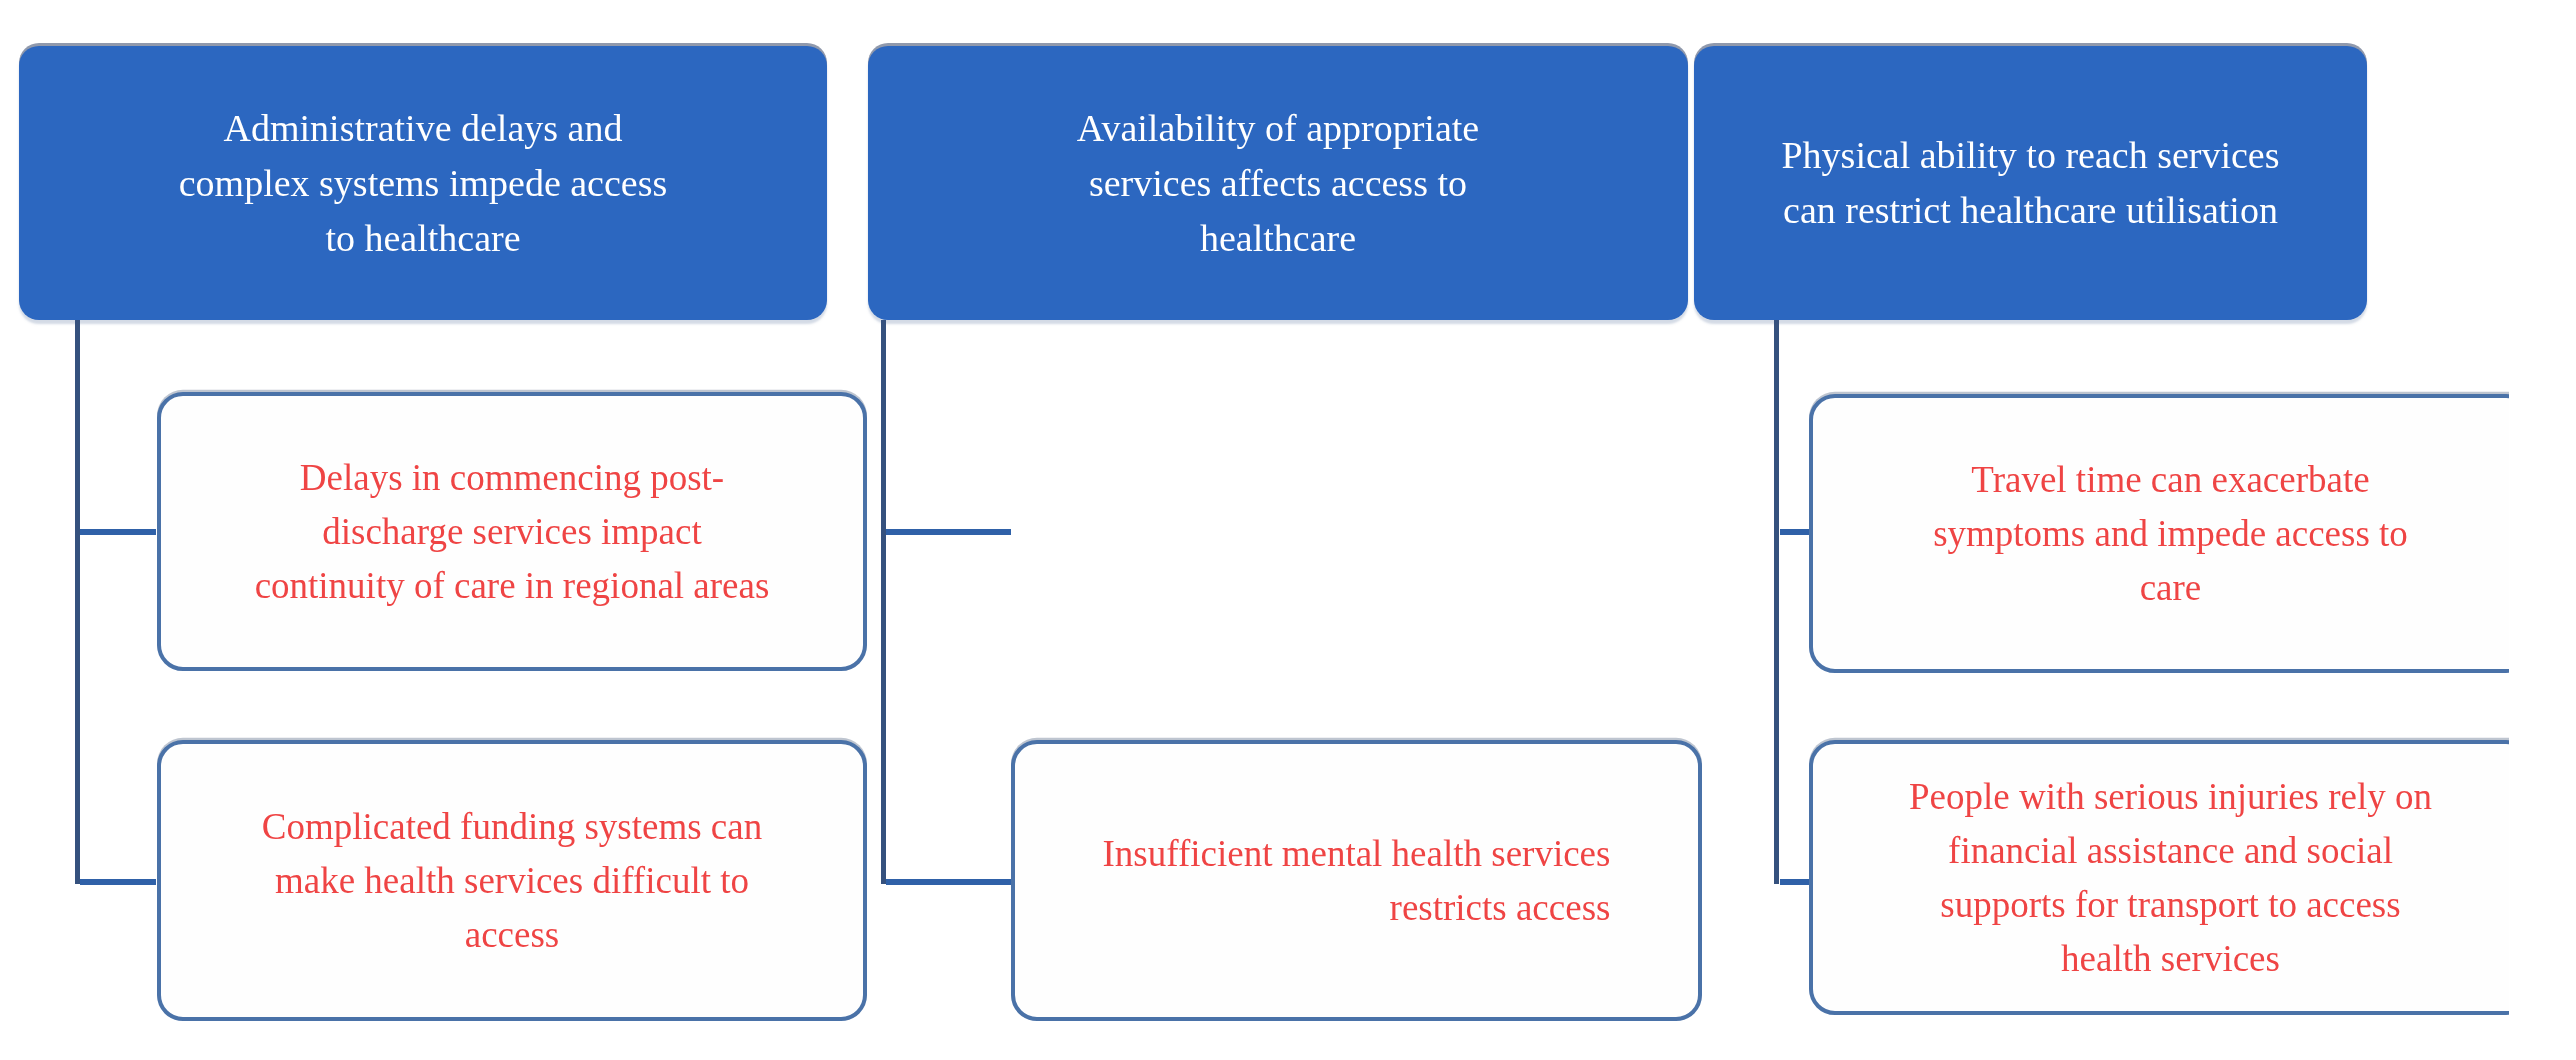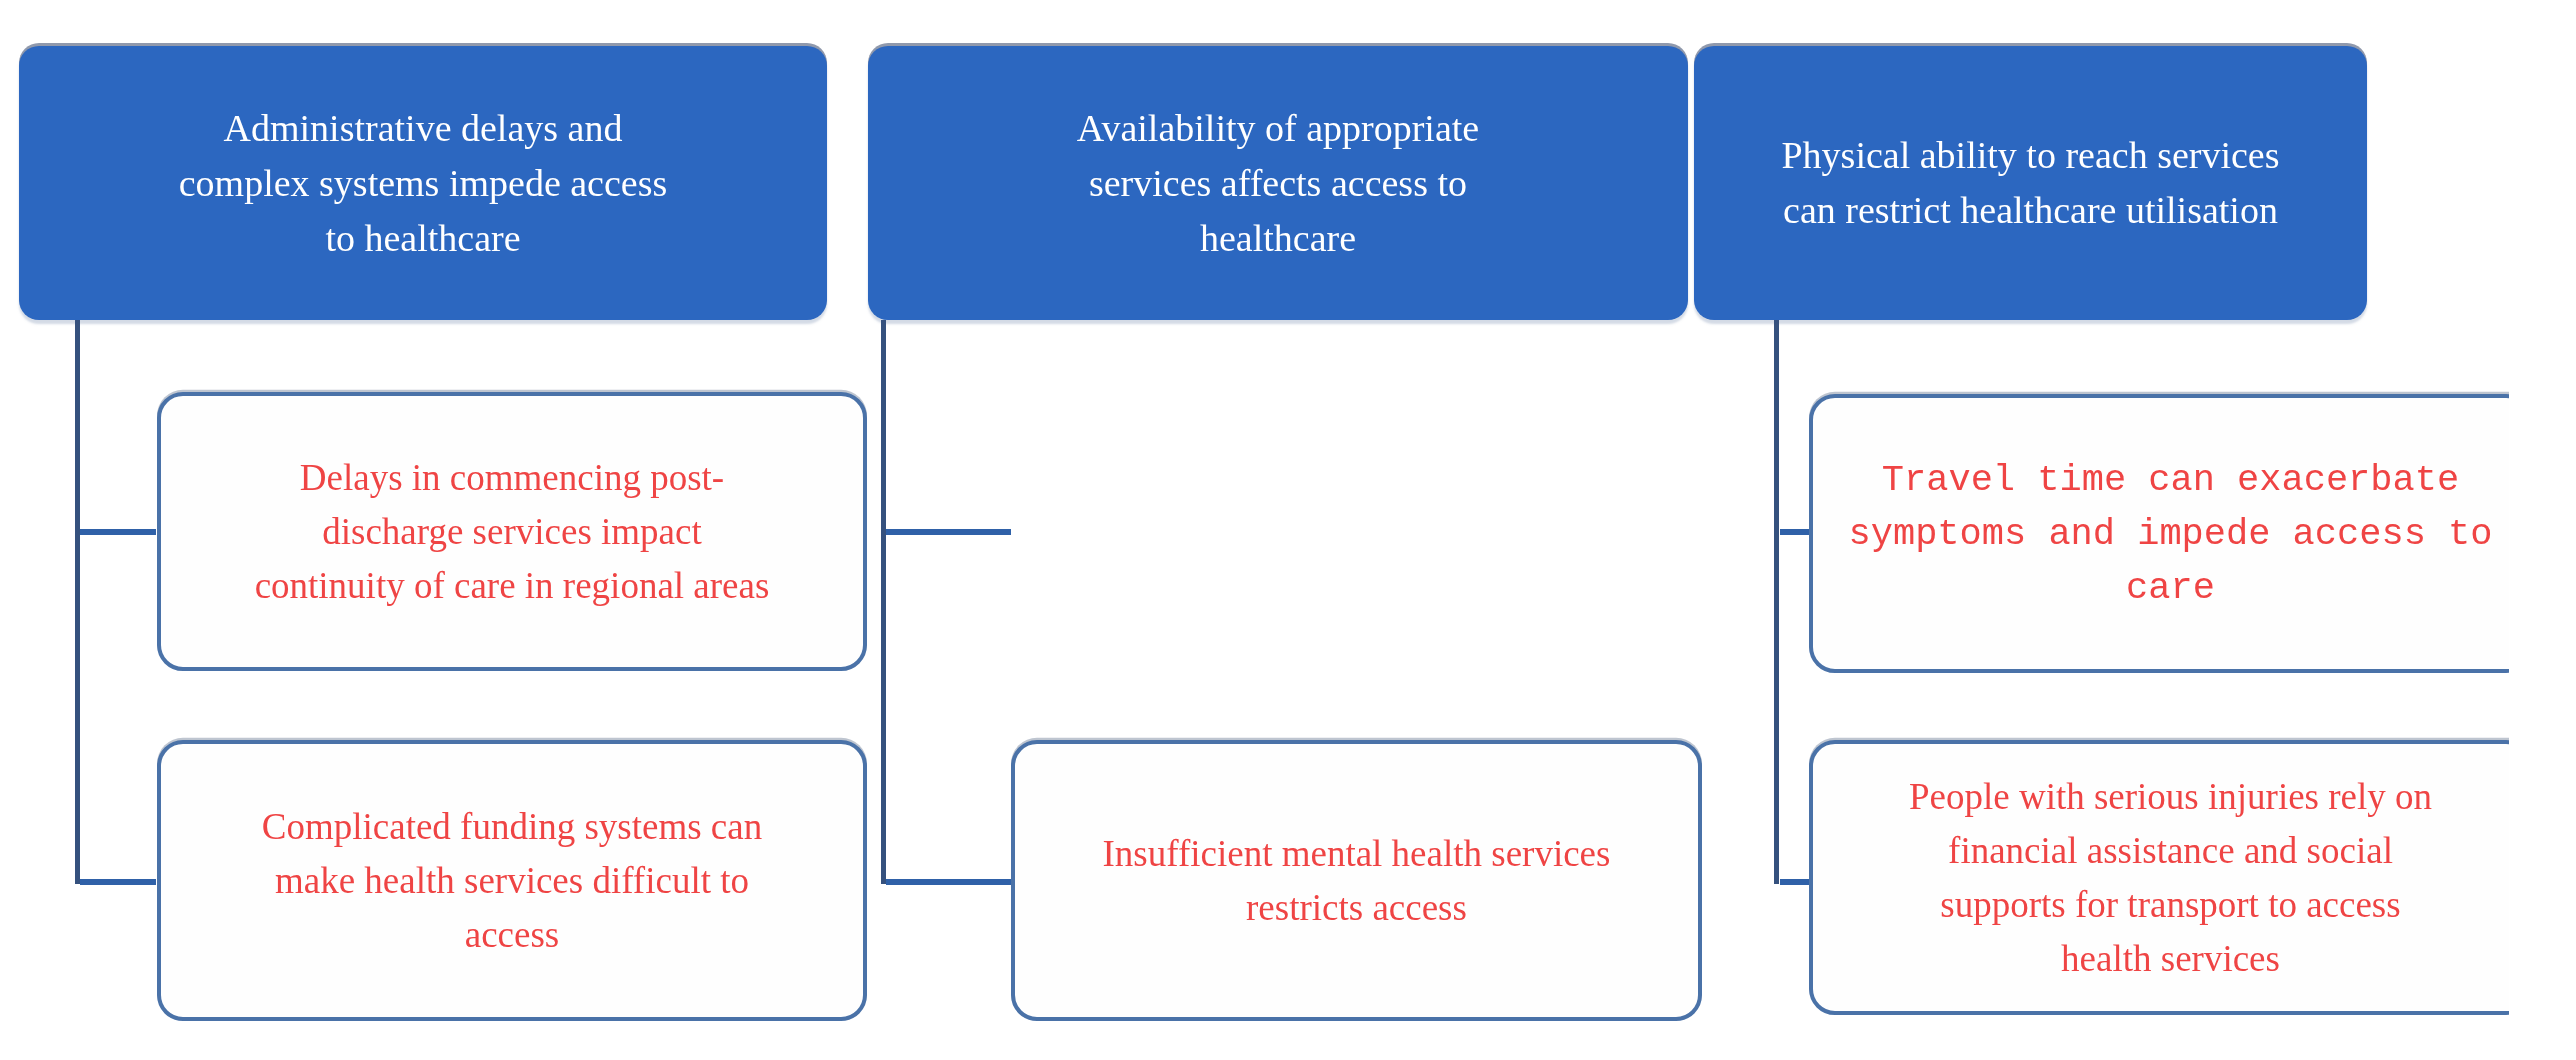--- a/index.html
+++ b/index.html
@@ -60,28 +60,28 @@
   .b1b { left: 80px;  top: 879px; width: 76px; }
   .c1a { left: 157px;  top: 392px; width: 710px; height: 279px; }
   .c1b { left: 157px;  top: 740px; width: 710px; height: 281px; }
 
   
   .h2  { left: 868px; top: 46px;  width: 820px; height: 274px; }
   .v2  { left: 881px; top: 320px; height: 564px; }
   .b2a { left: 886px; top: 529px; width: 125px; }
   .b2b { left: 886px; top: 879px; width: 125px; }
   .c2a { left: 1011px; top: 392px; width: 691px; height: 279px; }
-  .c2b { left: 1011px; top: 740px; width: 691px; height: 281px; }
+  .c2b { left: 1011px; top: 740px; width: 691px; height: 281px; text-align: right; }
 
   
   .h3  { left: 1694px; top: 46px;  width: 673px;  height: 274px; padding: 0 18px; }
   .v3  { left: 1774px; top: 320px; height: 564px; }
   .b3a { left: 1780px; top: 529px; width: 29px; }
   .b3b { left: 1780px; top: 879px; width: 29px; }
-  .c3a { left: 1809px; top: 394px; width: 723px; height: 279px; font-family: Liberation Mono, monospace; }
+  .c3a { left: 1809px; top: 394px; width: 723px; height: 279px; }
   .c3b { left: 1809px; top: 740px; width: 723px; height: 275px; }
 </style>
 </head>
 <body>
 
 <div class="canvas">
 
   <div class="box header h1">
     <span class="txt">Administrative delays and
 complex systems impede access

